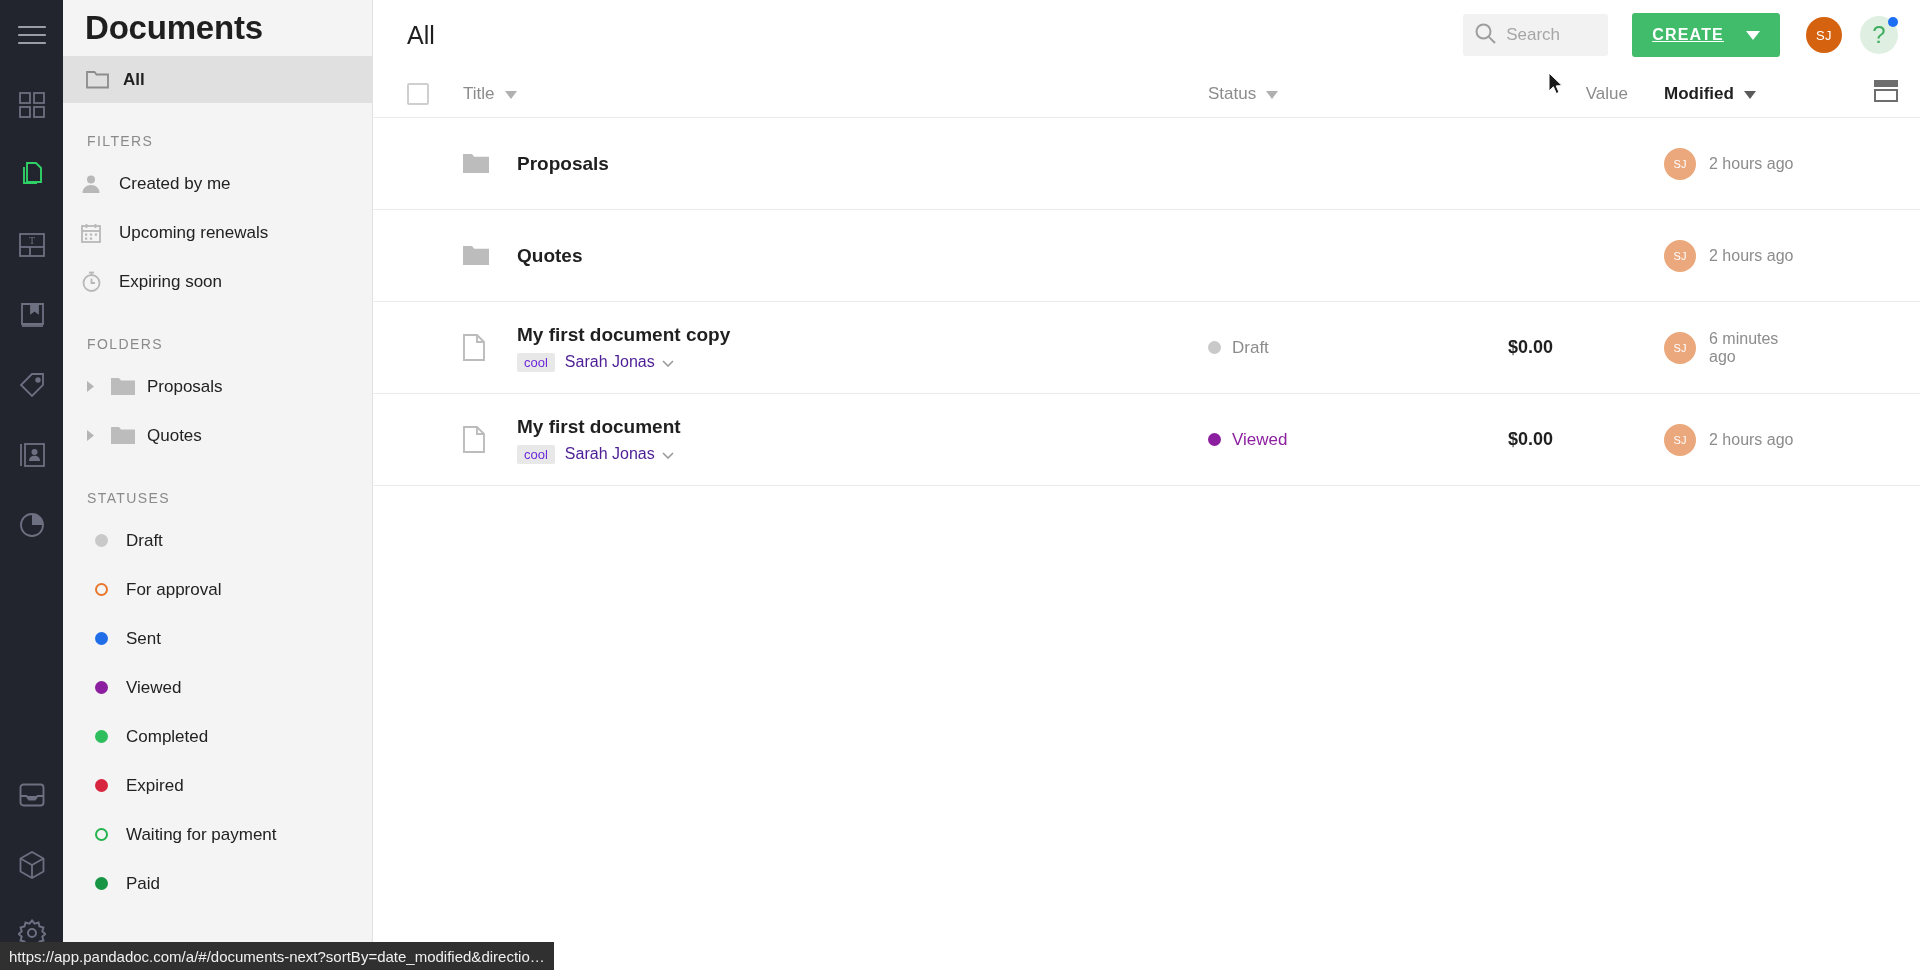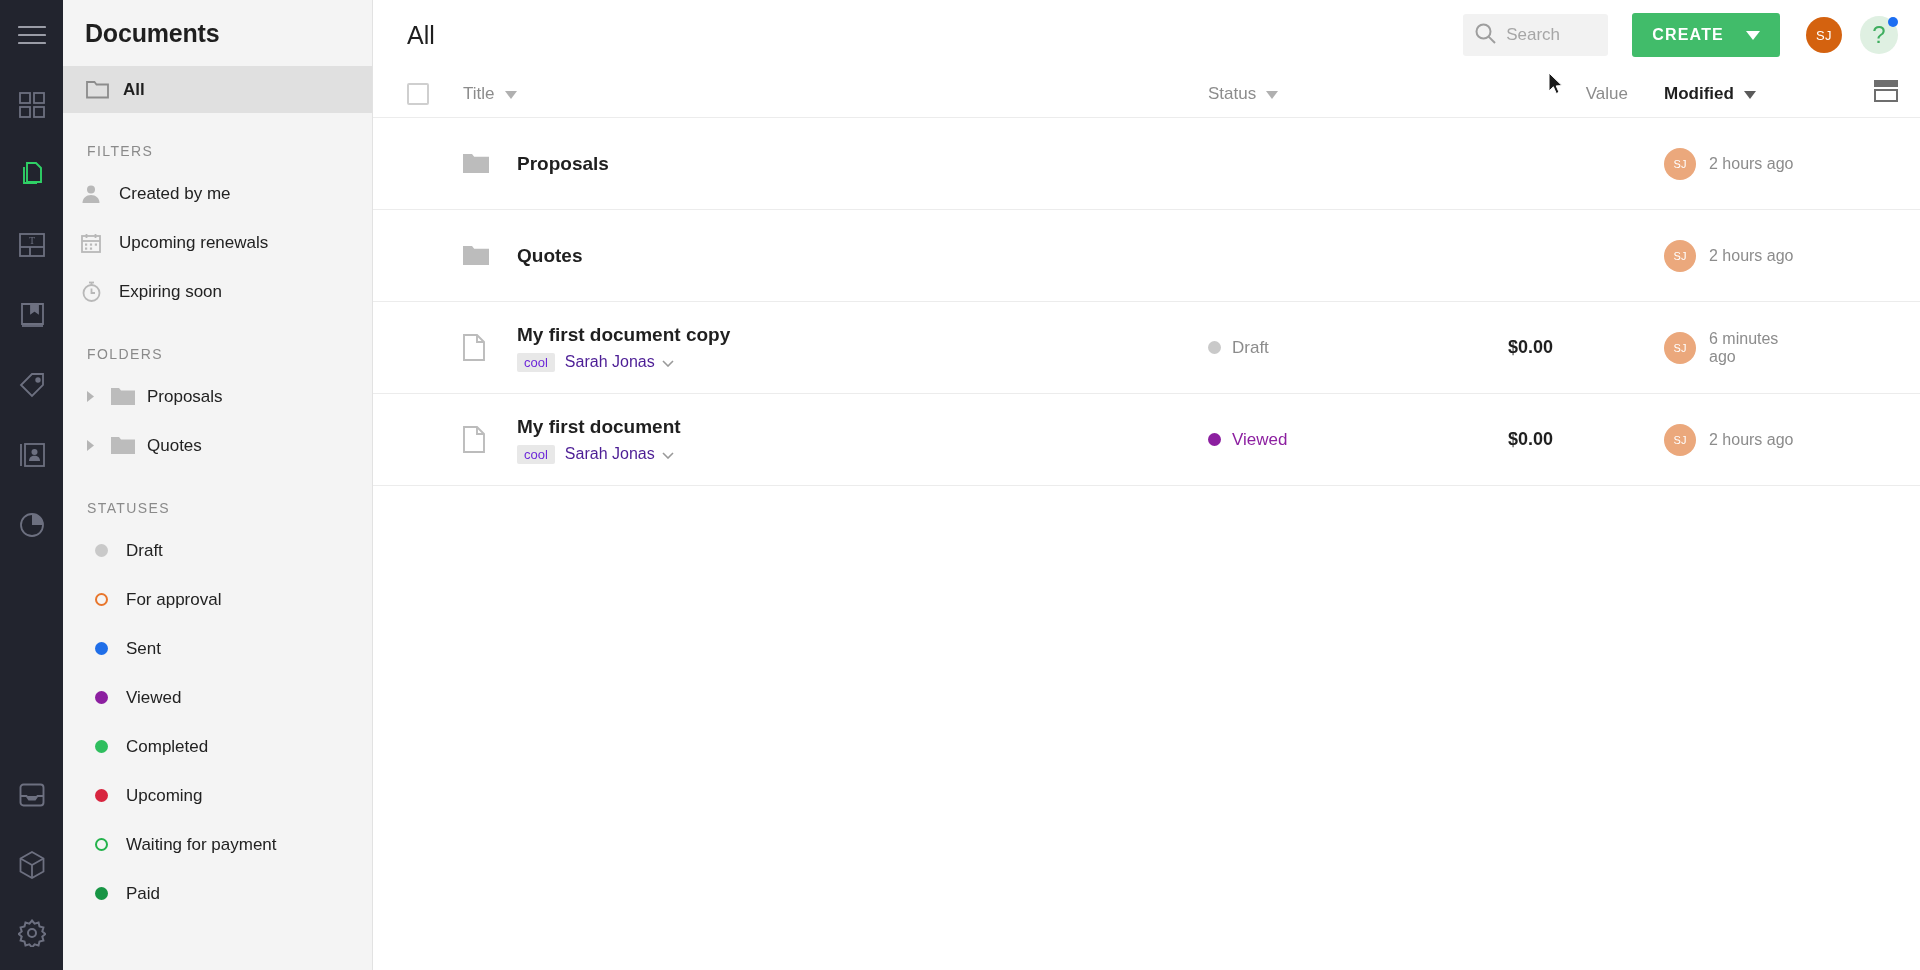--- a/index.html
+++ b/index.html
@@ -28,22 +28,22 @@
   .rail-bottom { padding-bottom: 4px; }
 
   
   .sidebar {
     width: 310px; flex: 0 0 310px; height: 970px;
     background: #f4f4f4; border-right: 1px solid #e2e2e2;
     display: flex; flex-direction: column; overflow: hidden;
     position: relative;
   }
   .sb-title {
-    height: 66px; display: flex; align-items: center;
-    padding-left: 22px; font-size: 25px; font-weight: bold; color: #1f1f1f;
+    height: 56px; display: flex; align-items: center;
+    padding-left: 22px; font-size: 33px; font-weight: bold; color: #1f1f1f;
     letter-spacing: -0.2px;
   }
   .sb-all {
     height: 47px; background: #e0e0e0; display: flex; align-items: center;
     padding-left: 22px; gap: 14px; cursor: pointer;
   }
   .sb-all-label { font-size: 17px; font-weight: bold; color: #1f1f1f; }
   .sb-section {
     font-size: 14px; color: #8a8a8a; letter-spacing: 1.4px;
     padding: 30px 0 10px 24px; text-transform: uppercase;
@@ -76,20 +76,21 @@
     width: 145px; height: 42px; background: #f2f2f2; border-radius: 3px;
     display: flex; align-items: center; padding: 0 12px; gap: 10px; cursor: text;
     margin-right: 24px;
   }
   .search-ph { font-size: 17px; color: #a6a6a6; }
   .create-btn {
     height: 44px; background: #41bc6a; border-radius: 3px; color: #fff;
     display: flex; align-items: center; gap: 22px; padding: 0 20px;
     font-size: 16px; font-weight: bold; letter-spacing: 1.2px; cursor: pointer;
     border: none;
+    text-decoration: underline;
   }
   .avatar-top {
     width: 36px; height: 36px; border-radius: 50%; background: #d4620f;
     color: #fff; font-size: 13px; display:flex; align-items:center; justify-content:center;
     margin-left: 26px; cursor: pointer; letter-spacing: .3px;
   }
   .help-btn {
     width: 38px; height: 38px; border-radius: 50%; background: #dff0e2;
     color: #3fae5f; font-size: 24px; display:flex; align-items:center; justify-content:center;
     margin-left: 18px; cursor: pointer; position: relative; font-weight: normal;
@@ -346,21 +347,21 @@
     <div class="sb-status">
       <span class="dot" style="background:#8c1fa0"></span>
       <span>Viewed</span>
     </div>
     <div class="sb-status">
       <span class="dot" style="background:#2fbe5e"></span>
       <span>Completed</span>
     </div>
     <div class="sb-status">
       <span class="dot" style="background:#d8253f"></span>
-      <span>Upcoming</span>
+      <span>Expired</span>
     </div>
     <div class="sb-status">
       <span class="dot dot-ring" style="border-color:#24b24c"></span>
       <span>Waiting for payment</span>
     </div>
     <div class="sb-status">
       <span class="dot" style="background:#179544"></span>
       <span>Paid</span>
     </div>
   </div>
@@ -572,14 +573,17 @@
     </div>
 
   </div>
 
   <div class="cursor">
     <svg width="16" height="24" viewBox="0 0 16 24">
       <path d="M1 1 L1 19 L5.4 14.8 L8.3 21.5 L11 20.3 L8.2 13.9 L14 13.6 Z" fill="#1a1a1a" stroke="#ffffff" stroke-width="1"></path>
     </svg>
   </div>
 
+  <div class="statusbar">
+    <span>https://app.pandadoc.com/a/#/documents-next?sortBy=date_modified&amp;directio…</span>
+  </div>
 
 </div>
 
 </body></html>

